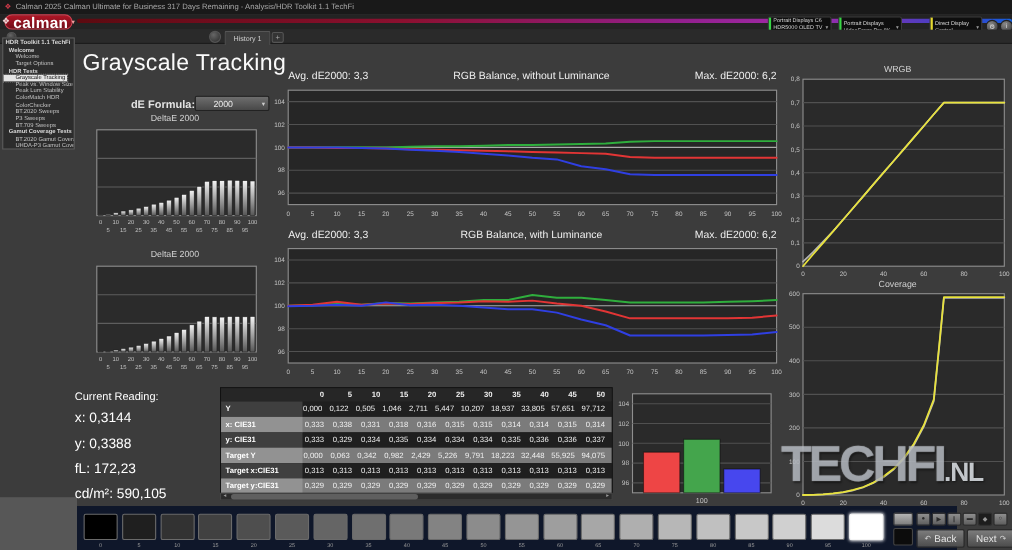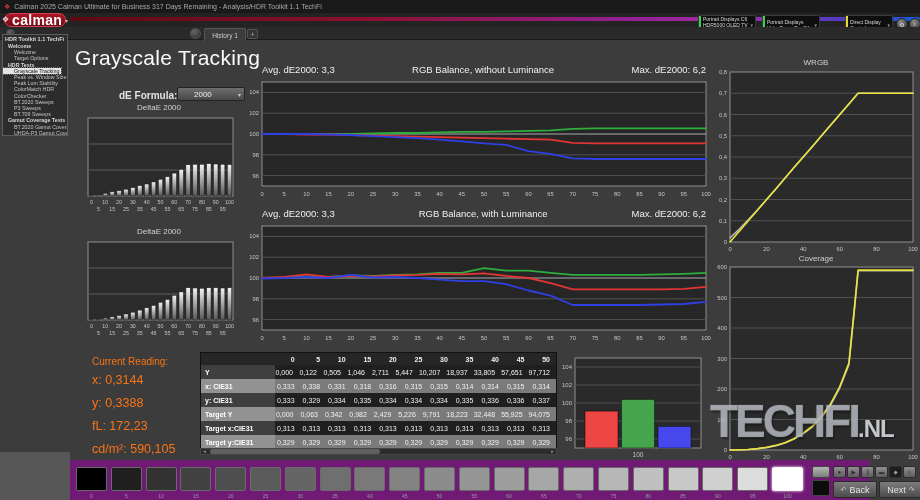--- a/index.html
+++ b/index.html
@@ -47,38 +47,38 @@
                border:1px solid #222;border-radius:2px;box-sizing:border-box;color:#eee;font-size:8px;
                display:flex;align-items:center;}
   #de-dropdown .val{flex:1;padding-left:16px;}
   #de-dropdown .car{color:#ccc;font-size:6px;padding-right:3px;}
   
   .chart{overflow:visible;}
   .chart-title{position:absolute;left:0;right:0;top:0;text-align:center;font-size:8px;color:#d2d2d2;}
   .rgb-head{position:absolute;top:2px;left:22px;width:444px;display:flex;justify-content:space-between;
             font-size:9.5px;color:#f0f0f0;}
   
-  #current-reading{left:92px;top:356px;color:#f97316;}
+  #current-reading{left:68px;top:356px;color:#ffffff;}
   #current-reading .cr-label{font-size:10px;margin-bottom:6px;}
   #current-reading .cr-line{font-size:12.5px;margin-bottom:9px;}
   
   #gs-table{left:200px;top:352px;width:357px;background:#262626;border:1px solid #111;box-sizing:border-box;font-size:7px;}
   .t-row{display:flex;height:14px;align-items:center;}
   .t-row.head{height:12px;color:#ddd;font-weight:bold;background:#262626;}
   .t-cell{flex:1;text-align:right;padding-right:6px;color:#f0f0f0;box-sizing:border-box;}
   .t-label{flex:0 0 74px;text-align:left;padding-left:4px;font-weight:bold;color:#fff;align-self:stretch;display:flex;align-items:center;box-sizing:border-box;}
   .t-row.dark  {background:#1f1f1f;}
   .t-row.dark  .t-label{background:#3f3f3f;}
   .t-row.light {background:#7b7b7b;}
   .t-row.light .t-label{background:#929292;}
   #t-scroll{left:200px;top:448px;width:357px;height:7px;background:#2b2b2b;border:1px solid #454545;box-sizing:border-box;display:flex;align-items:center;}
   #t-scroll .arr{width:7px;font-size:5px;color:#999;text-align:center;line-height:5px;}
   #t-scroll .thumb{height:5px;width:170px;margin-left:2px;background:#5f5f5f;border-radius:3px;}
   
-  #toolbar{left:70px;top:460px;width:800px;height:40px;background:#701a75;}
+  #toolbar{left:70px;top:460px;width:800px;height:40px;background:#0f172a;}
   .swatch{position:absolute;top:7px;width:31px;height:24px;border-radius:2px;border:1px solid #6a6a6a;box-sizing:border-box;cursor:pointer;}
   .swatch.sel{border:1px solid #f5f5f5;box-shadow:0 0 3px #fff;}
   .sw-label{position:absolute;top:33px;width:31px;text-align:center;font-size:5px;color:#9a9a9a;}
   #pattern-a{position:absolute;left:742px;top:6px;width:18px;height:12px;background:linear-gradient(#b5b5b5,#7d7d7d);border:1px solid #444;border-radius:2px;box-sizing:border-box;}
   #pattern-b{position:absolute;left:742px;top:20px;width:18px;height:16px;background:#0c0c0c;border:1px solid #444;border-radius:2px;box-sizing:border-box;}
   #transport{position:absolute;left:763px;top:6px;display:flex;gap:1px;}
   .tr-btn{width:13px;height:12px;background:linear-gradient(#8f8f8f,#5e5e5e);border:1px solid #2e2e2e;border-radius:2px;
           color:#2a2a2a;font-size:5.5px;display:flex;align-items:center;justify-content:center;box-sizing:border-box;}
   .tr-btn.pressed{background:#1d1d1d;color:#999;}
   .nav-btn{position:absolute;top:21px;height:17px;background:linear-gradient(#7d7d7d,#4c4c4c);border:1px solid #2a2a2a;

